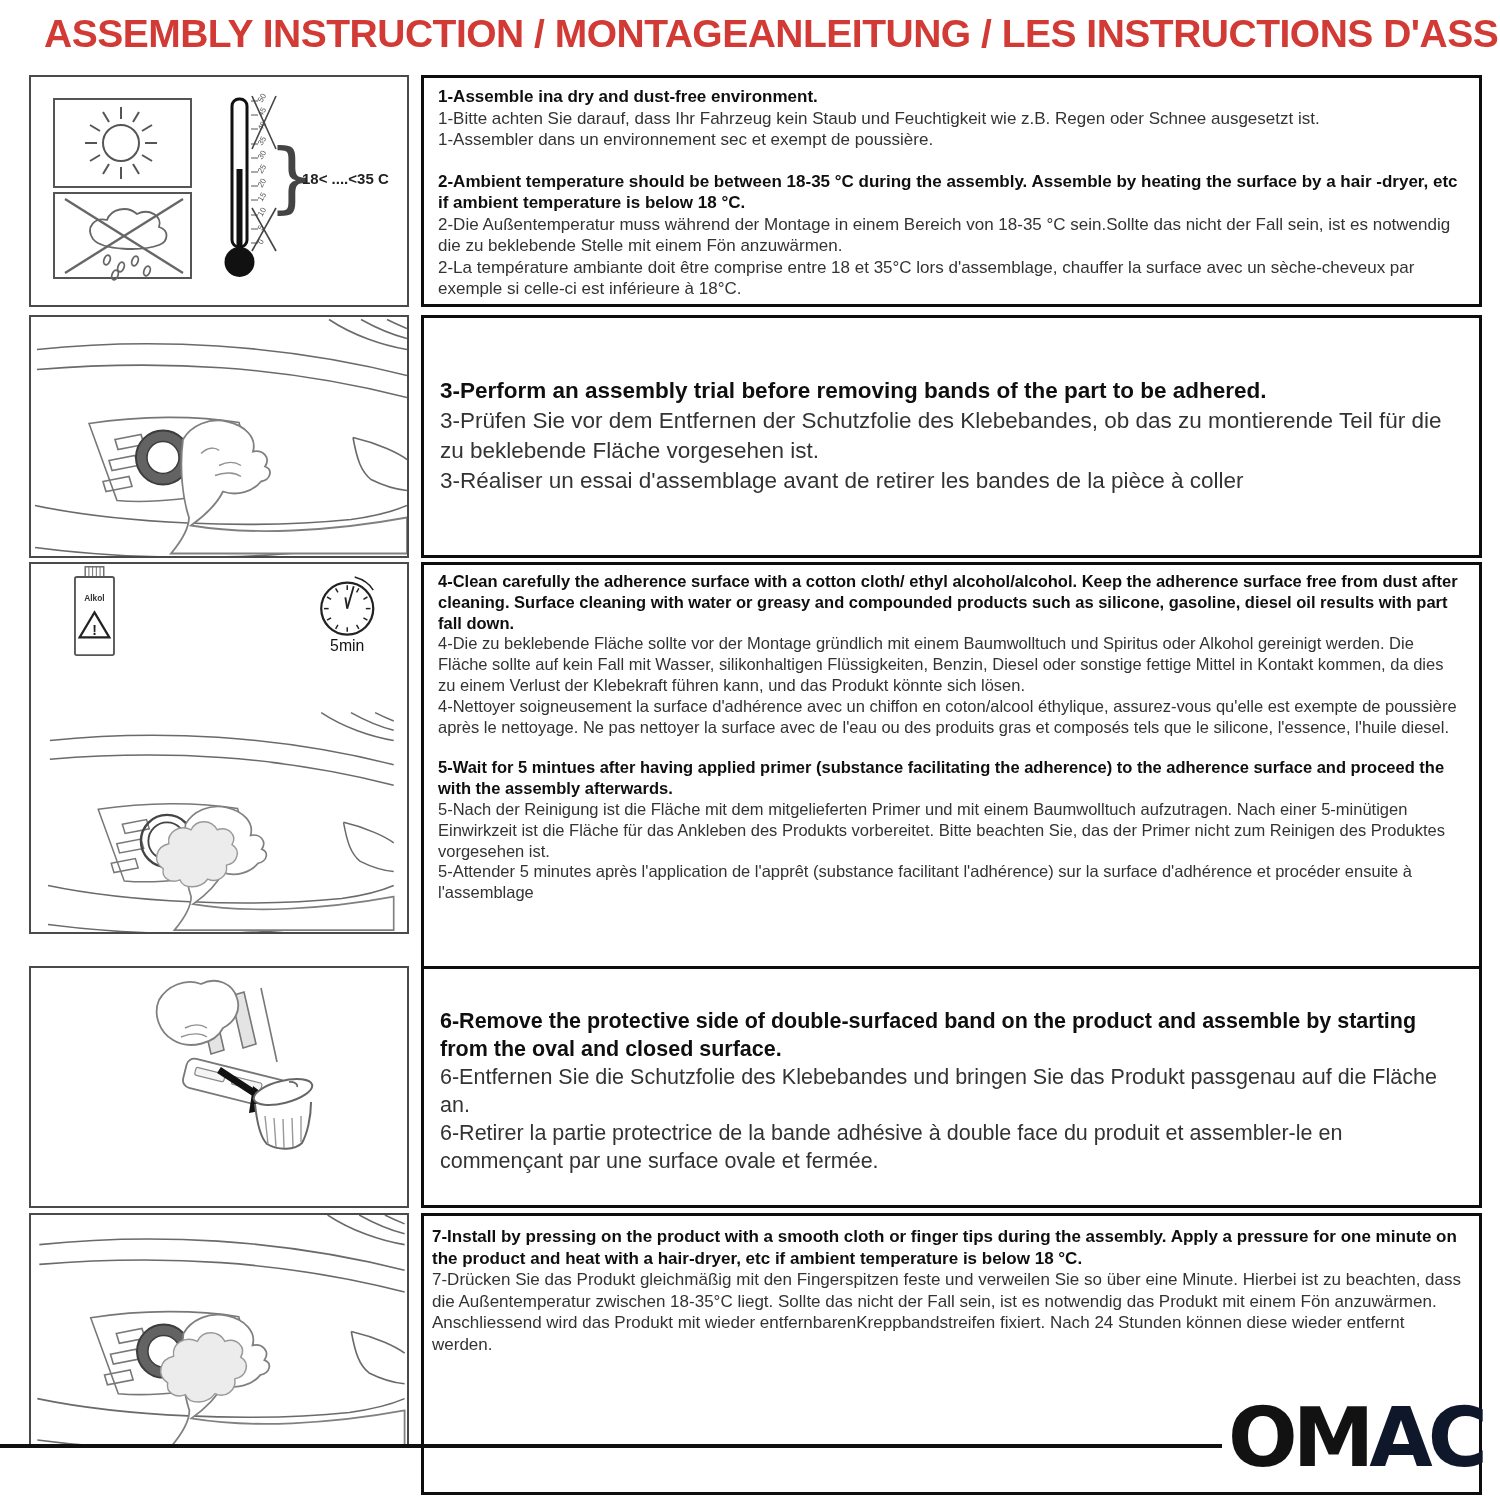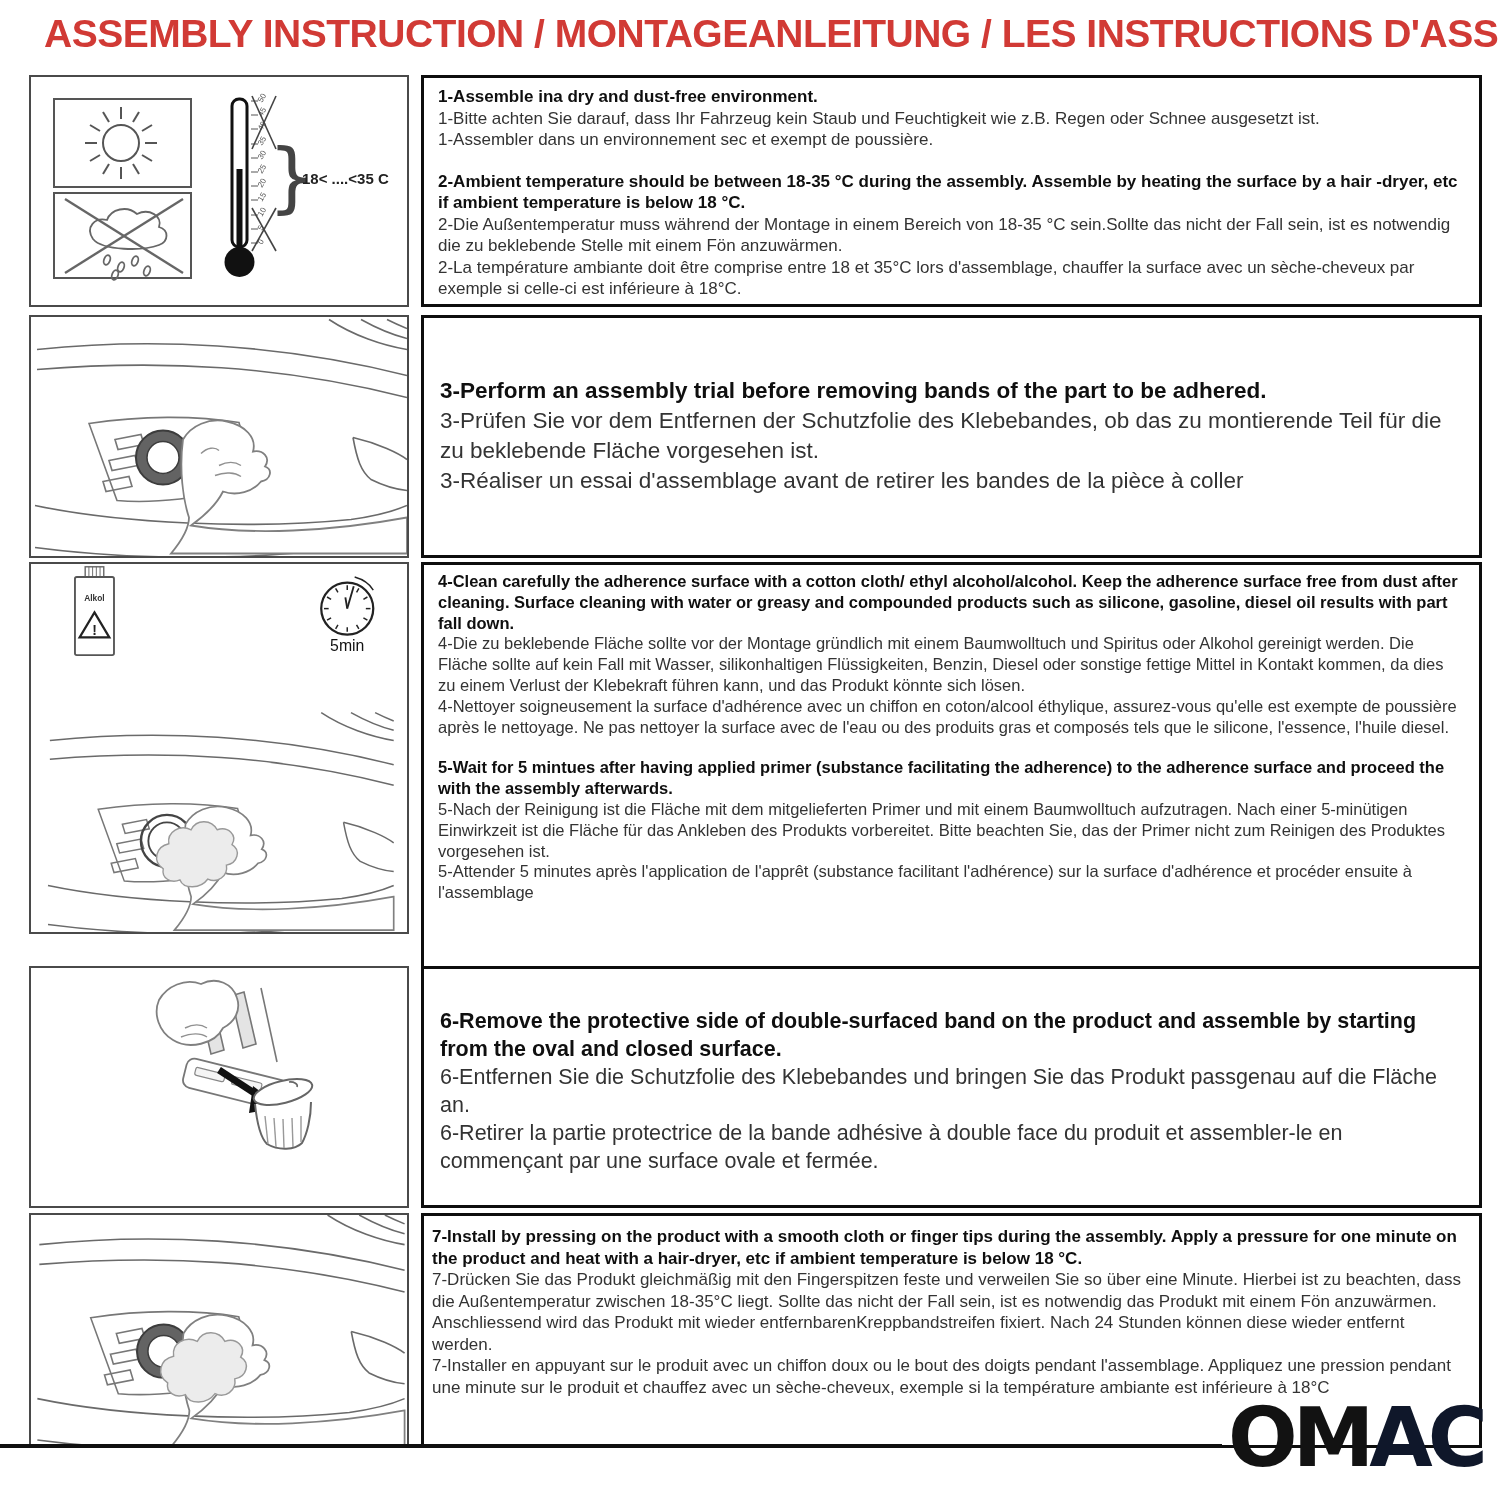--- a/index.html
+++ b/index.html
@@ -302,22 +302,21 @@
       <path d="M322,118 C326,140 330,152 340,160 C352,166 366,170 376,171"></path>
     </g>
     <g>
       <circle cx="132" cy="138" r="27" fill="#636363" stroke="#3c3c3c" stroke-width="2"></circle>
       <circle cx="132" cy="138" r="16" fill="#ffffff" stroke="#3c3c3c" stroke-width="1.5"></circle>
     </g>
     <path d="M152,120 C160,106 178,98 196,102 C214,106 226,118 222,132 C232,130 240,138 234,147 C242,150 240,160 230,162 C222,172 206,177 192,172 C186,184 174,196 160,206 C220,216 300,212 376,198 L376,234 L140,234 C150,222 158,210 158,198 C152,180 148,150 152,120 Z" fill="#ffffff" stroke="#808080" stroke-width="1.8"></path>
     <path d="M136,170 C124,162 128,146 142,143 C140,130 154,122 166,128 C172,116 188,117 194,128 C206,124 216,134 210,144 C220,150 216,164 204,166 C206,178 194,186 184,181 C176,192 158,192 154,182 C144,186 134,180 136,170 Z" fill="#ececec" stroke="#999" stroke-width="1.5"></path>
   </svg>
 </div>
-<div class="textbox t-sm" style="top:1213px;height:235px;padding-top:10px;padding-left:8px;">
+<div class="textbox t-sm" style="top:1213px;height:282px;padding-top:10px;padding-left:8px;">
   <p class="b">7-Install by pressing on the product with a smooth cloth or finger tips during the assembly. Apply a pressure for one minute on the product and heat with a hair-dryer, etc if ambient temperature is below 18 °C.</p>
   <p>7-Drücken Sie das Produkt gleichmäßig mit den Fingerspitzen feste und verweilen Sie so über eine Minute. Hierbei ist zu beachten, dass die Außentemperatur zwischen 18-35°C liegt. Sollte das nicht der Fall sein, ist es notwendig das Produkt mit einem Fön anzuwärmen. Anschliessend wird das Produkt mit wieder entfernbarenKreppbandstreifen fixiert. Nach 24 Stunden können diese wieder entfernt werden.</p>
-  <p>7-Installer en appuyant sur le produit avec un chiffon doux ou le bout des doigts pendant l'assemblage. Appliquez une pression pendant une minute sur le produit et chauffez avec un sèche-cheveux, exemple si la température ambiante est inférieure à 18°C</p>
 </div>
 
 <div class="footer-line"></div>
 <div class="logo">
   <span class="lb">OM</span><span class="lr">AC</span>
 </div>
 
 </body></html>

